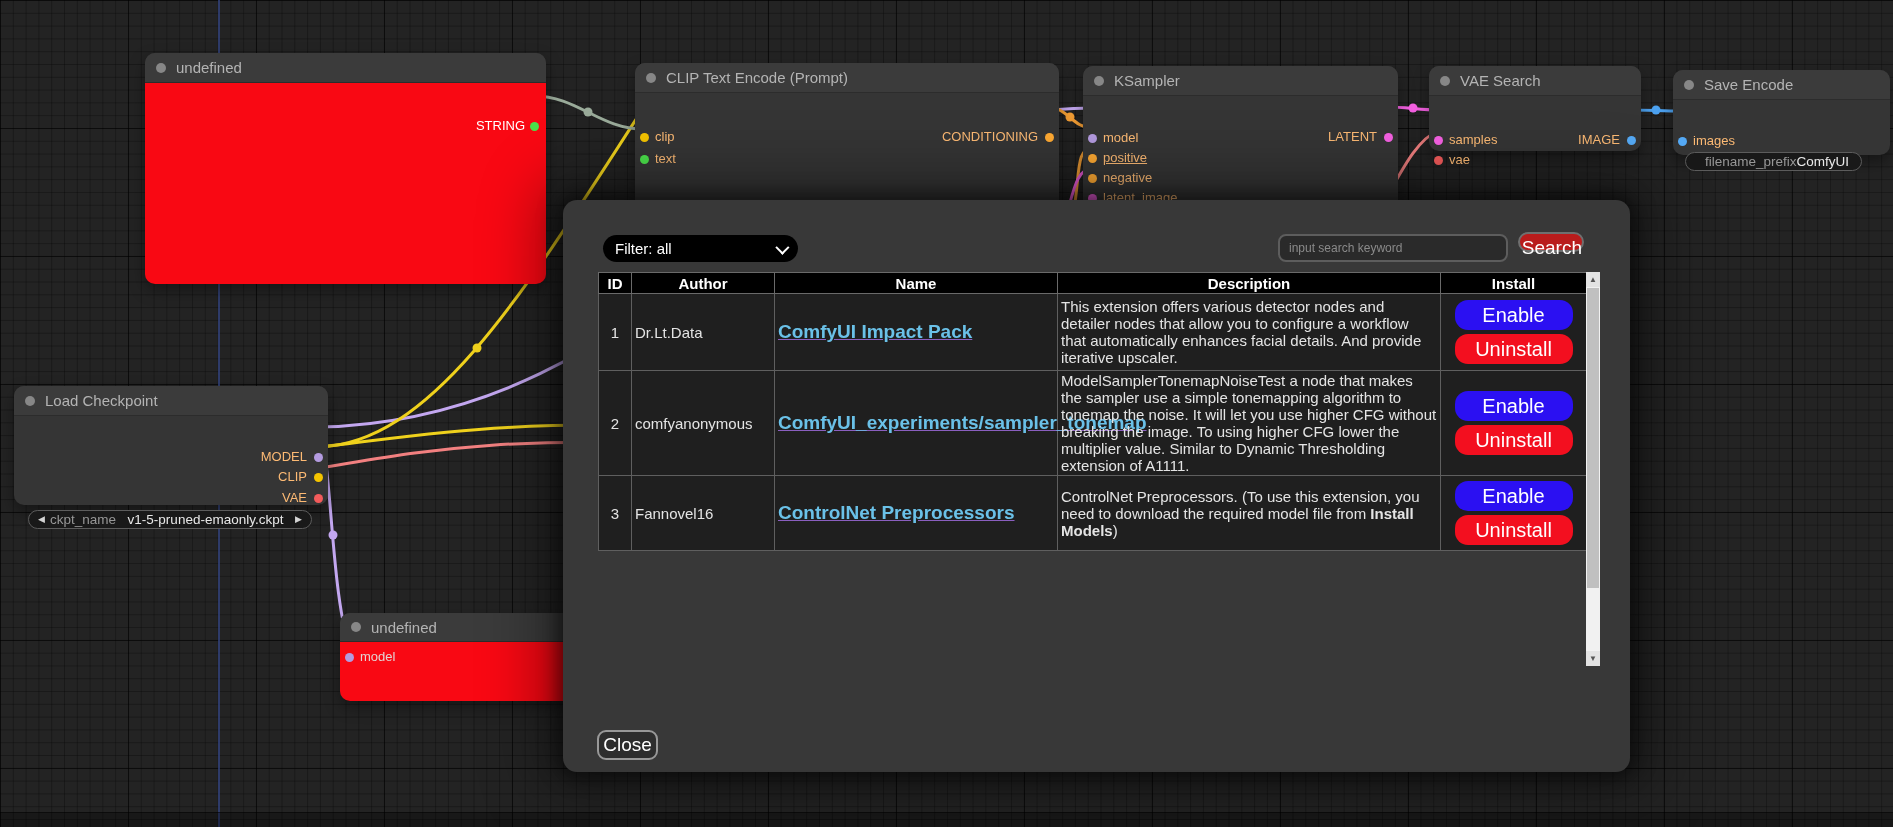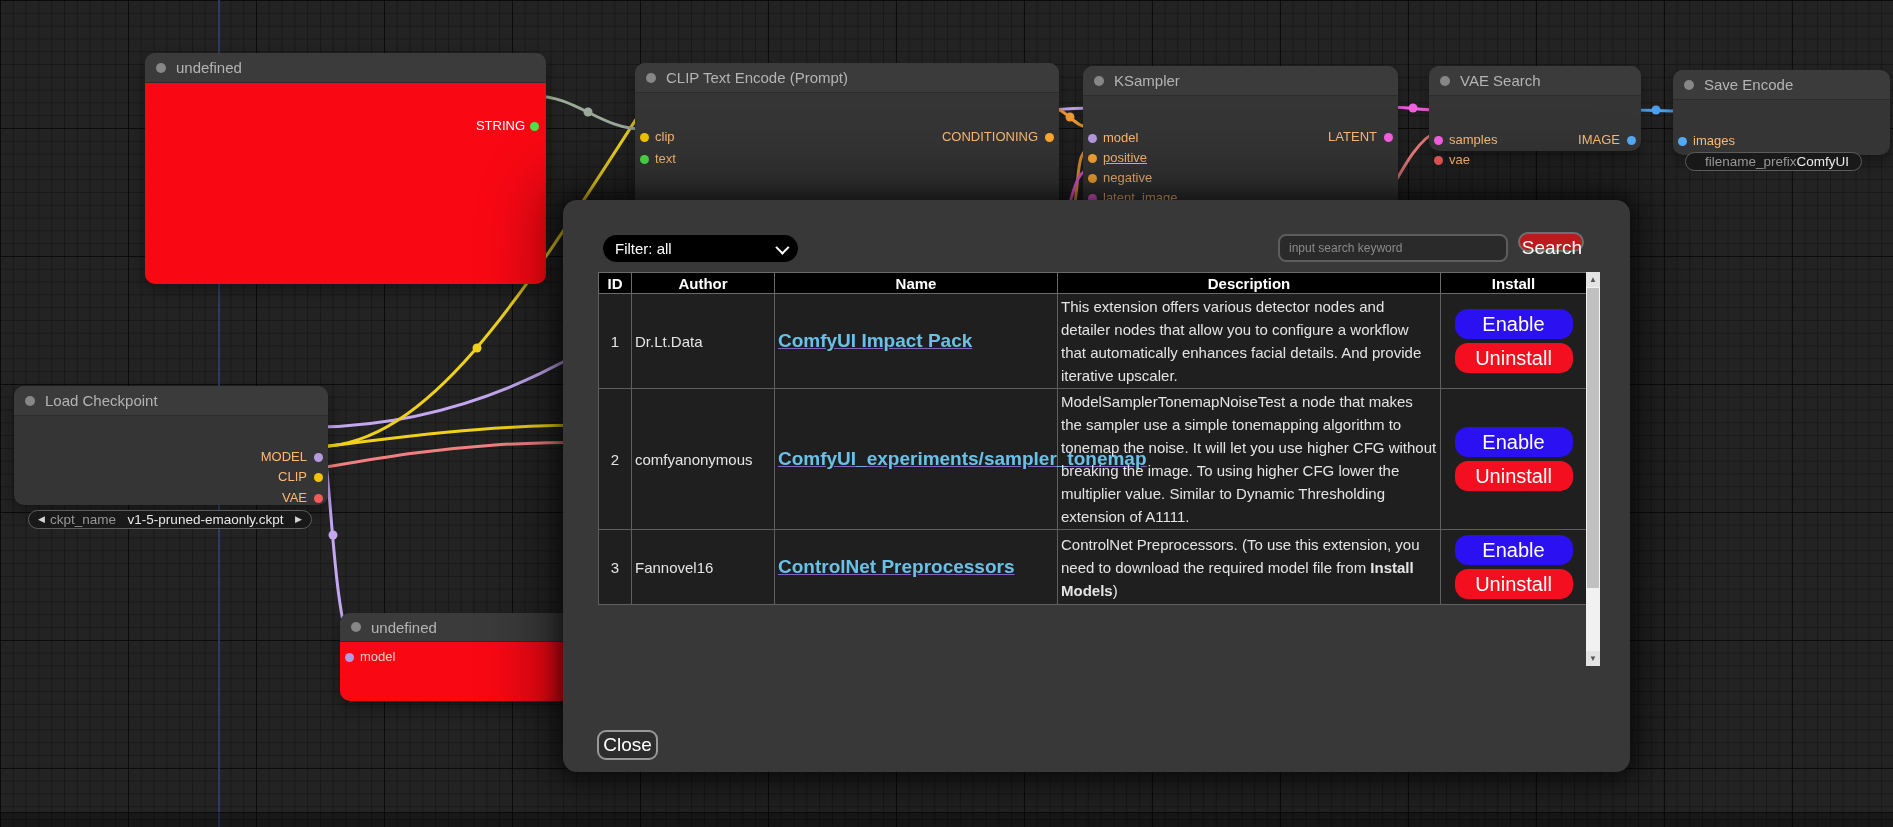--- a/index.html
+++ b/index.html
@@ -53,21 +53,21 @@
   .search-btn{position:absolute;left:955px;top:32px;width:66px;height:20px;background:#b91c1c;color:#fff;
     border:2px solid #6f6f6f;border-radius:10px;font-size:19px;box-sizing:border-box;text-align:right;line-height:28px;cursor:pointer;}
   .tablewrap{position:absolute;left:35px;top:72px;width:1002px;height:394px;}
   table.ext{border-collapse:collapse;table-layout:fixed;width:988px;}
   table.ext th{background:#000;color:#fff;font-size:15px;font-weight:bold;height:20px;border:1px solid #6a6a6a;padding:0;}
   table.ext td{background:#1f1f1f;border:1px solid #5f5f5f;color:#e4e4e4;font-size:15px;padding:1px 3px;vertical-align:middle;}
   td.cid{text-align:center;font-size:16px;}
   td.cauthor{padding-left:8px;font-size:16px;}
   td.cname{padding-left:8px;}
   .extlink{color:#6ac1e8;font-weight:bold;font-size:19px;text-decoration:underline;text-decoration-color:#8a5fbf;white-space:nowrap;cursor:pointer;}
-  td.cdesc{line-height:23px;padding:2px 4px;margin-left:36px;}
+  td.cdesc{line-height:17px;padding:2px 4px;margin-left:36px;}
   td.cinstall{text-align:center;}
   .btn-enable,.btn-uninstall{display:block;width:118px;height:30px;margin:4px auto;border:none;border-radius:13px;
     color:#fff;font-size:20px;line-height:30px;text-align:center;cursor:pointer;font-family:"Liberation Sans",sans-serif;padding:0;}
   .btn-enable{background:#2b10f2;}
   .btn-uninstall{background:#f30f1f;}
   .vscroll{position:absolute;right:0;top:0;width:14px;height:394px;background:#f1f1f1;}
   .vscroll .sarrow{position:absolute;left:0;width:14px;height:15px;background:#e3e3e3;color:#555;font-size:8px;
     text-align:center;line-height:15px;cursor:pointer;}
   .vscroll .up{top:0;}
   .vscroll .down{bottom:0;}

